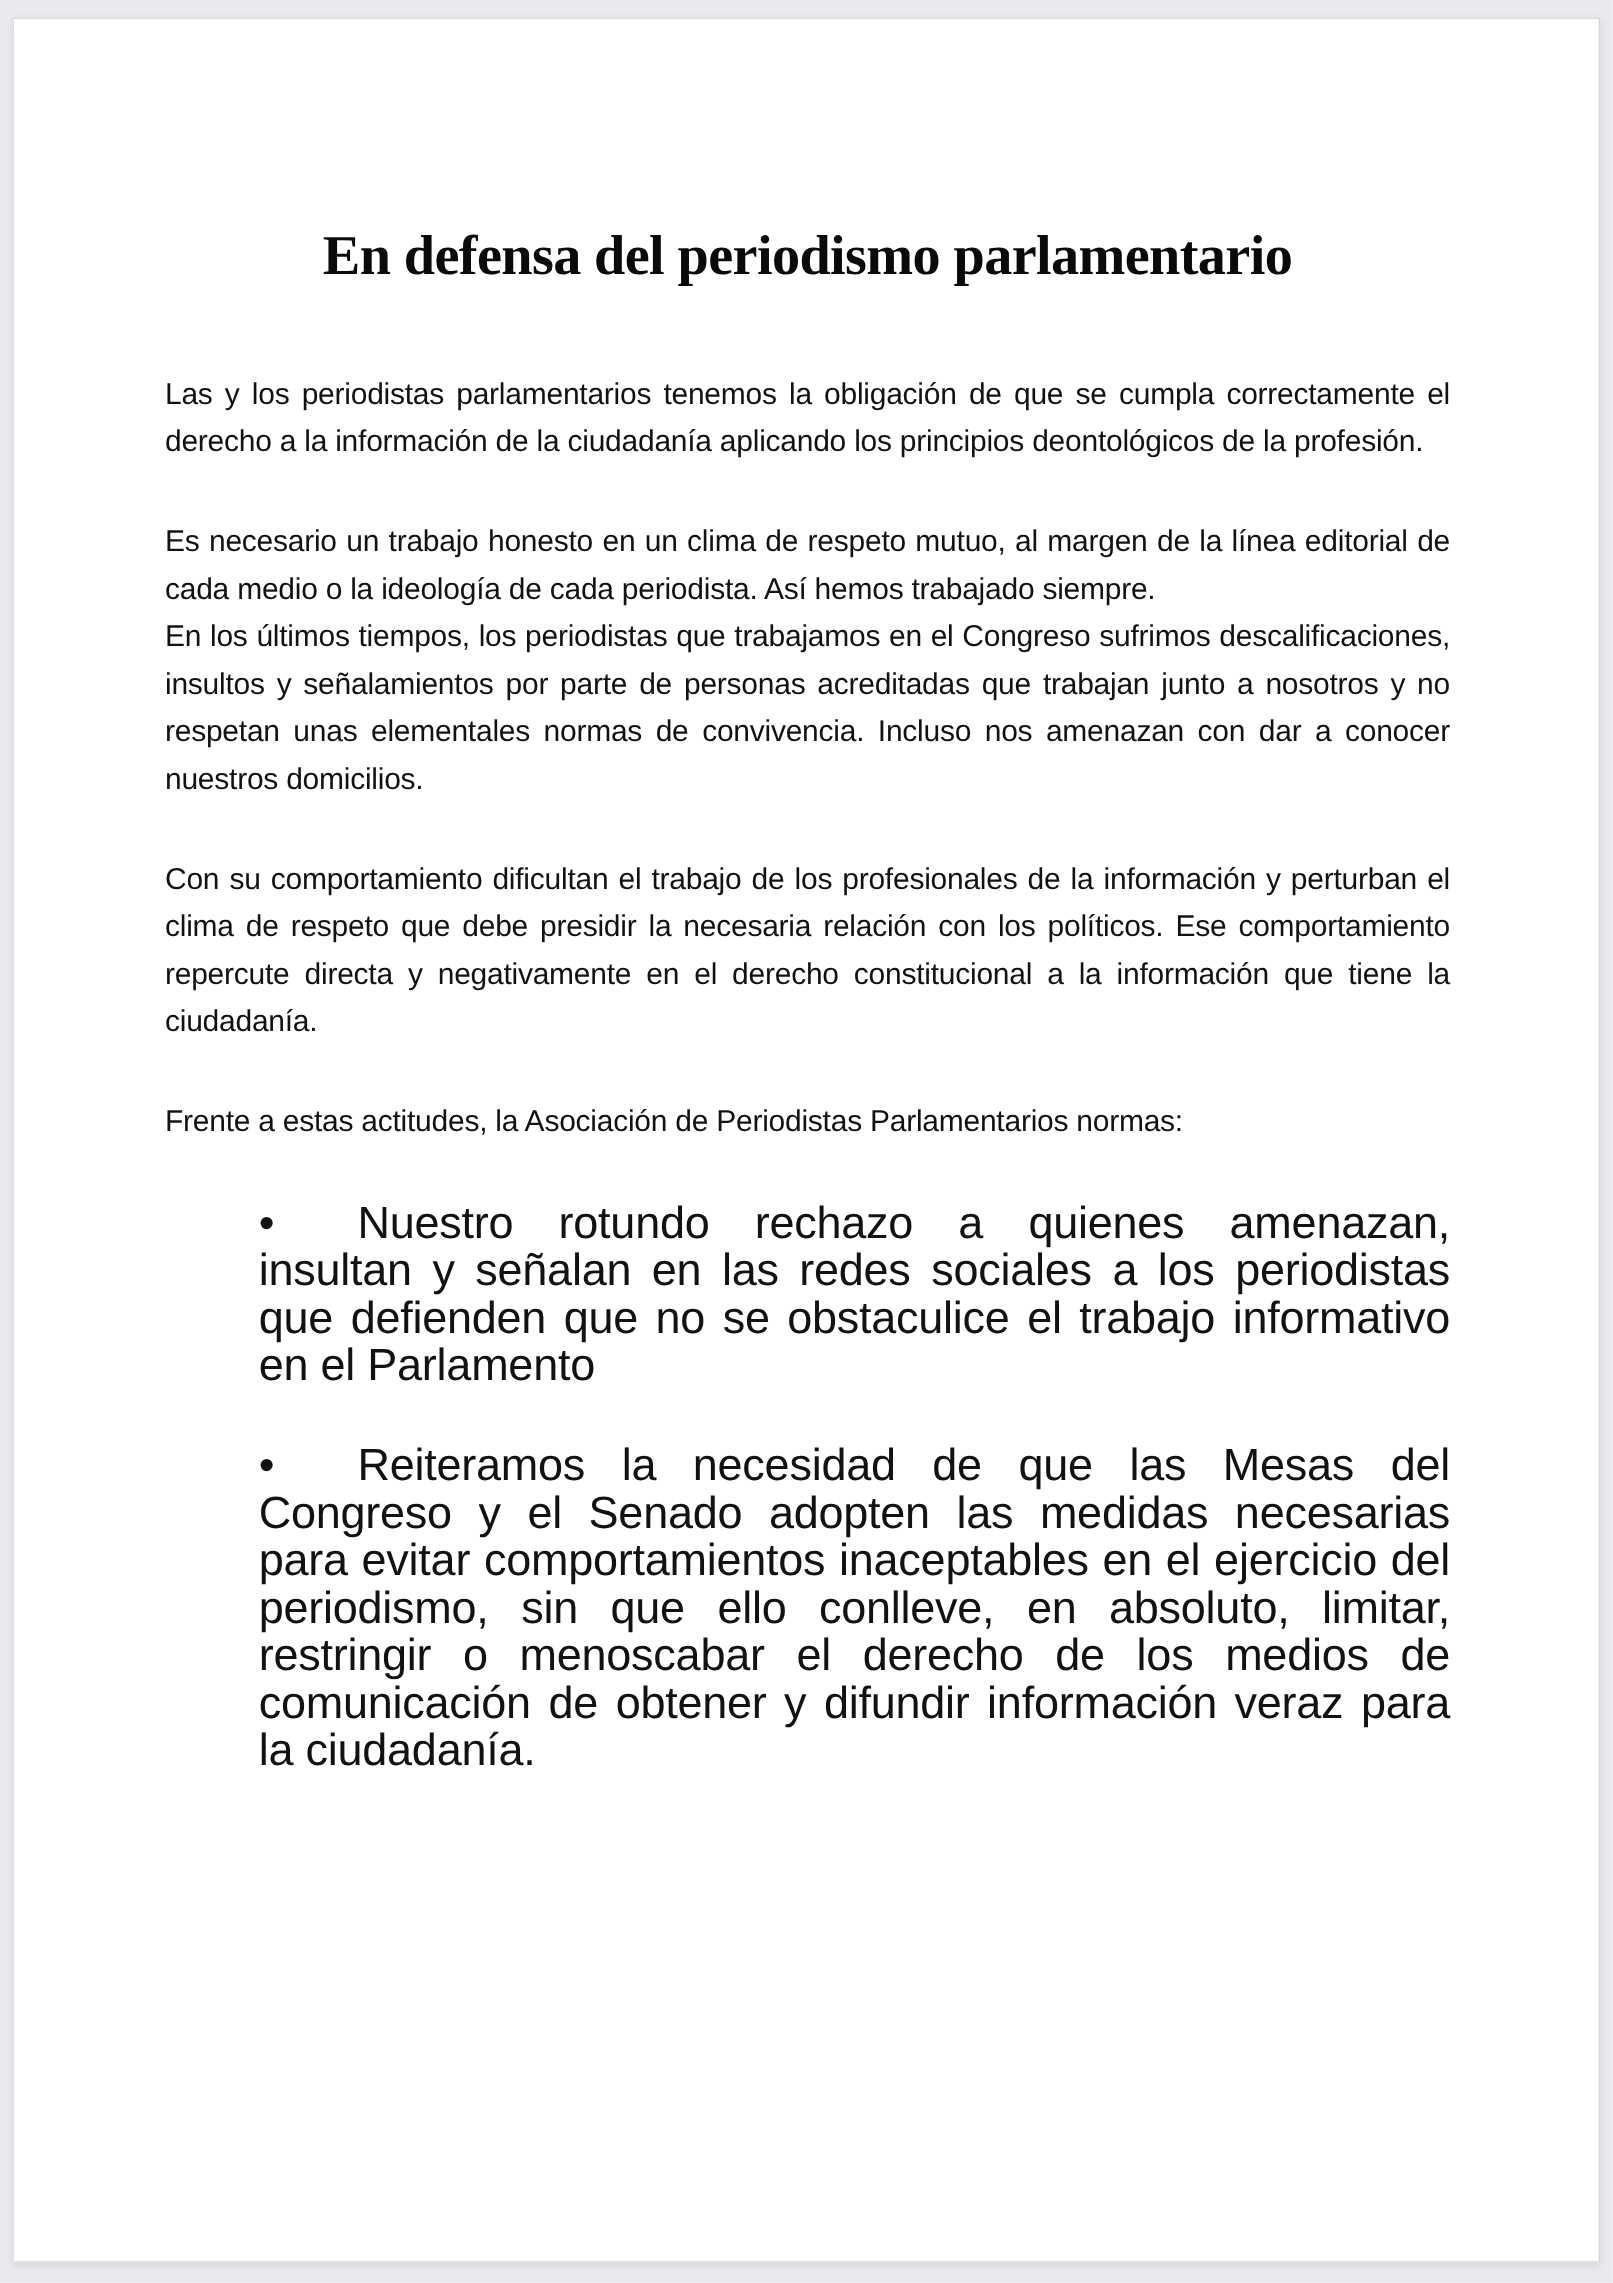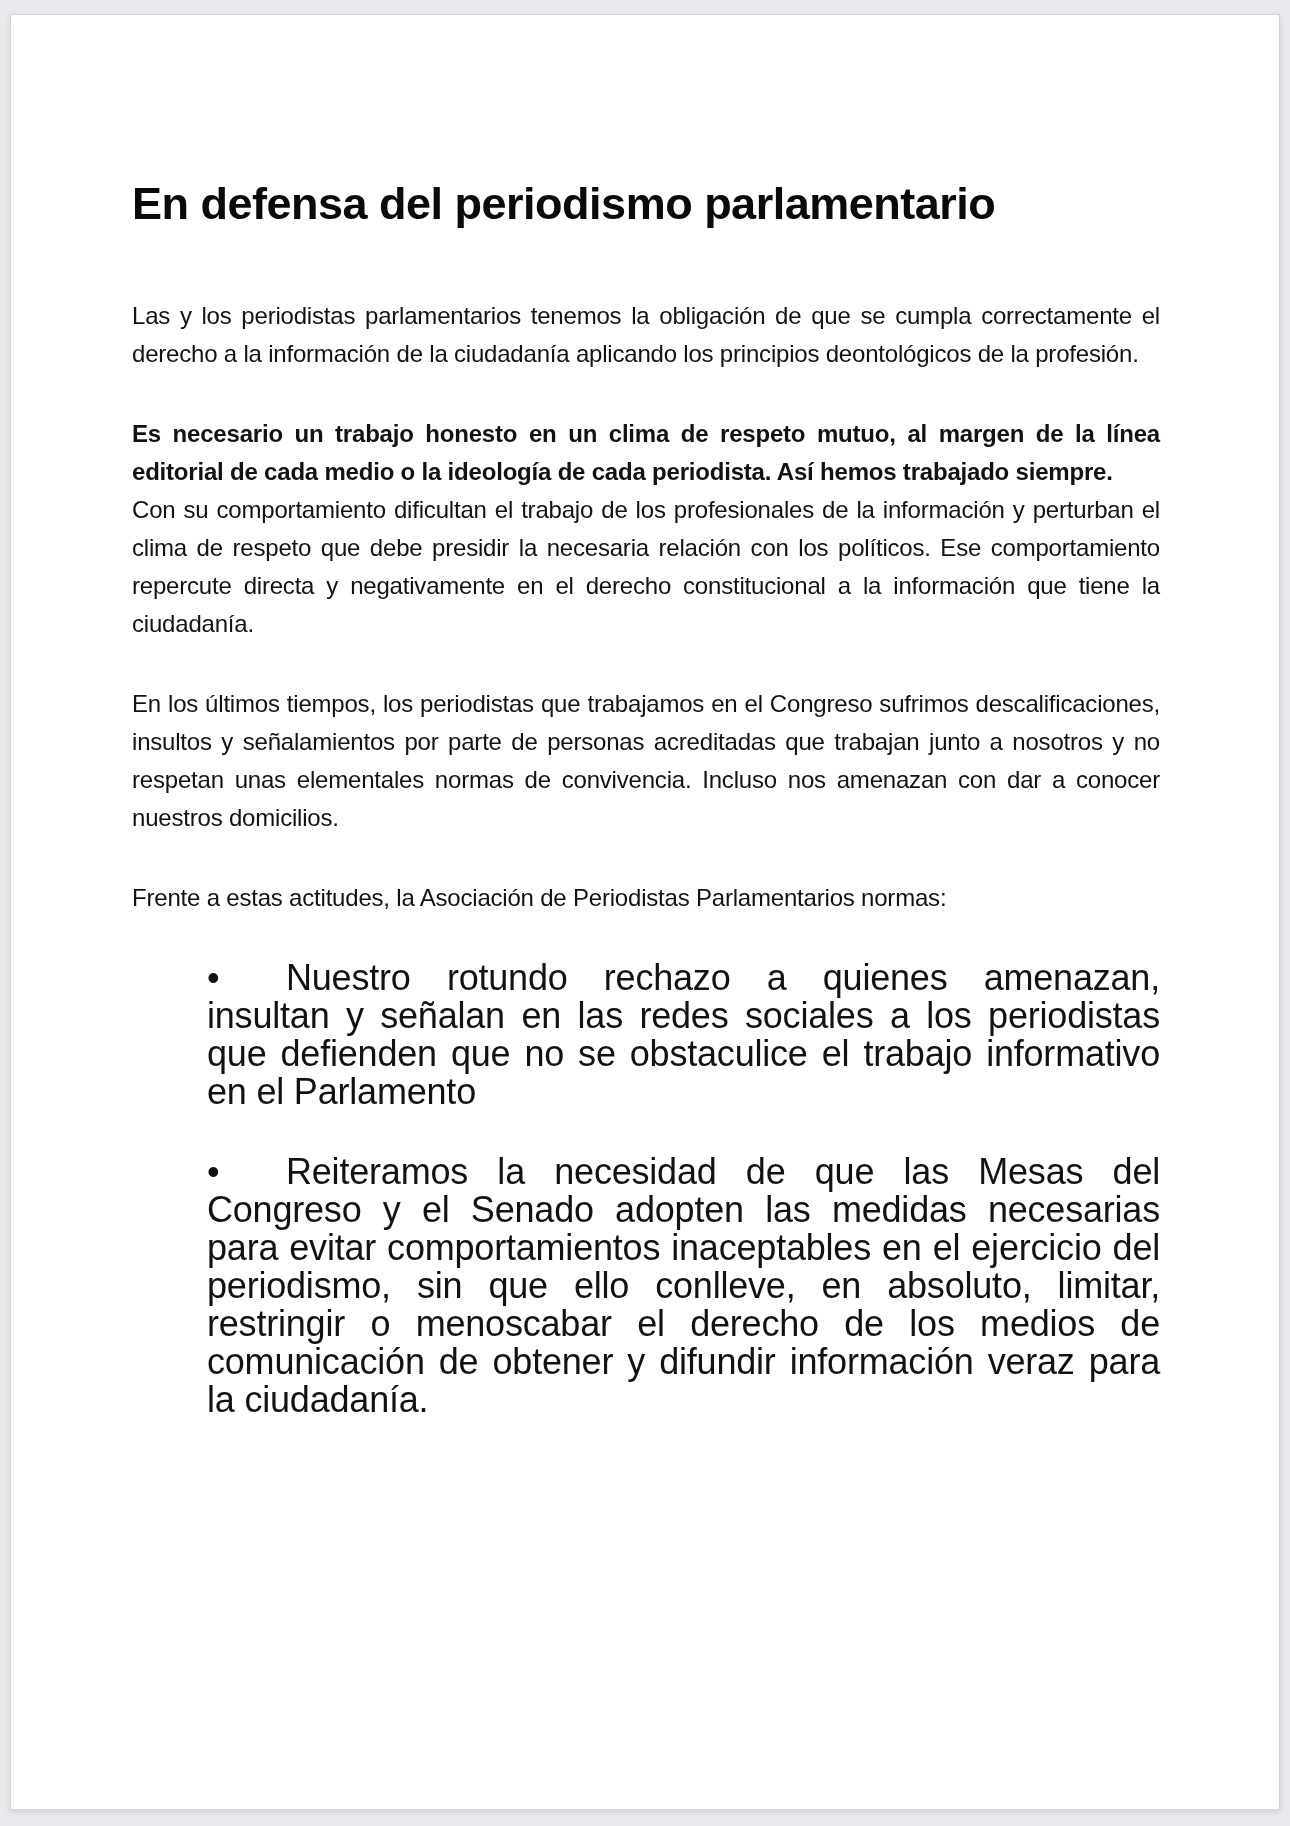--- a/index.html
+++ b/index.html
@@ -26,32 +26,34 @@
     border: 1px solid #d4d5da;
     box-shadow: 0 2px 6px rgba(60, 64, 80, 0.14);
     padding: 164px 119px 0 121px;
     color: #121212;
   }
   .doc-title {
     font-size: 45px;
     font-weight: bold;
     line-height: 50px;
     letter-spacing: -0.5px;
+    text-align: center;
     margin-bottom: 68px;
     color: #0a0a0a;
+    font-family: Liberation Serif, serif;
   }
   .para {
     font-size: 24px;
     line-height: 38px;
     letter-spacing: -0.2px;
     text-align: justify;
     margin-bottom: 42px;
     color: #121212;
   }
-  .para.tight { margin-bottom: 0; font-weight: bold; }
+  .para.tight { margin-bottom: 0; }
   .bullet-item {
     font-size: 36px;
     line-height: 38px;
     letter-spacing: -0.2px;
     text-align: justify;
     margin-left: 75px;
     margin-bottom: 42px;
     color: #121212;
   }
   .bullet-item:last-child { margin-bottom: 0; }
@@ -66,23 +68,23 @@
 
 <div class="canvas">
   <div class="page">
 
     <h1 class="doc-title">En defensa del periodismo parlamentario</h1>
 
     <p class="para">Las y los periodistas parlamentarios tenemos la obligación de que se cumpla correctamente el derecho a la información de la ciudadanía aplicando los principios deontológicos de la profesión.</p>
 
     <p class="para tight">Es necesario un trabajo honesto en un clima de respeto mutuo, al margen de la línea editorial de cada medio o la ideología de cada periodista. Así hemos trabajado siempre.</p>
 
+    <p class="para">En los últimos tiempos, los periodistas que trabajamos en el Congreso sufrimos descalificaciones, insultos y señalamientos por parte de personas acreditadas que trabajan junto a nosotros y no respetan unas elementales normas de convivencia.  Incluso nos amenazan con dar a conocer nuestros domicilios.</p>
+
     <p class="para">Con su comportamiento dificultan el trabajo de los profesionales de la información y perturban el clima de respeto que debe presidir la necesaria relación con los políticos. Ese comportamiento repercute directa y negativamente en el derecho constitucional a la información que tiene la ciudadanía.</p>
-
-    <p class="para">En los últimos tiempos, los periodistas que trabajamos en el Congreso sufrimos descalificaciones, insultos y señalamientos por parte de personas acreditadas que trabajan junto a nosotros y no respetan unas elementales normas de convivencia.  Incluso nos amenazan con dar a conocer nuestros domicilios.</p>
 
     <p class="para">Frente a estas actitudes, la Asociación de Periodistas Parlamentarios normas:</p>
 
     <div class="bullet-list">
 
       <div class="bullet-item">
         <span class="bullet-marker">•</span><span>Nuestro rotundo rechazo a quienes amenazan, insultan y señalan en las redes sociales a los periodistas que defienden que no se obstaculice el trabajo informativo en el Parlamento</span>
       </div>
 
 

